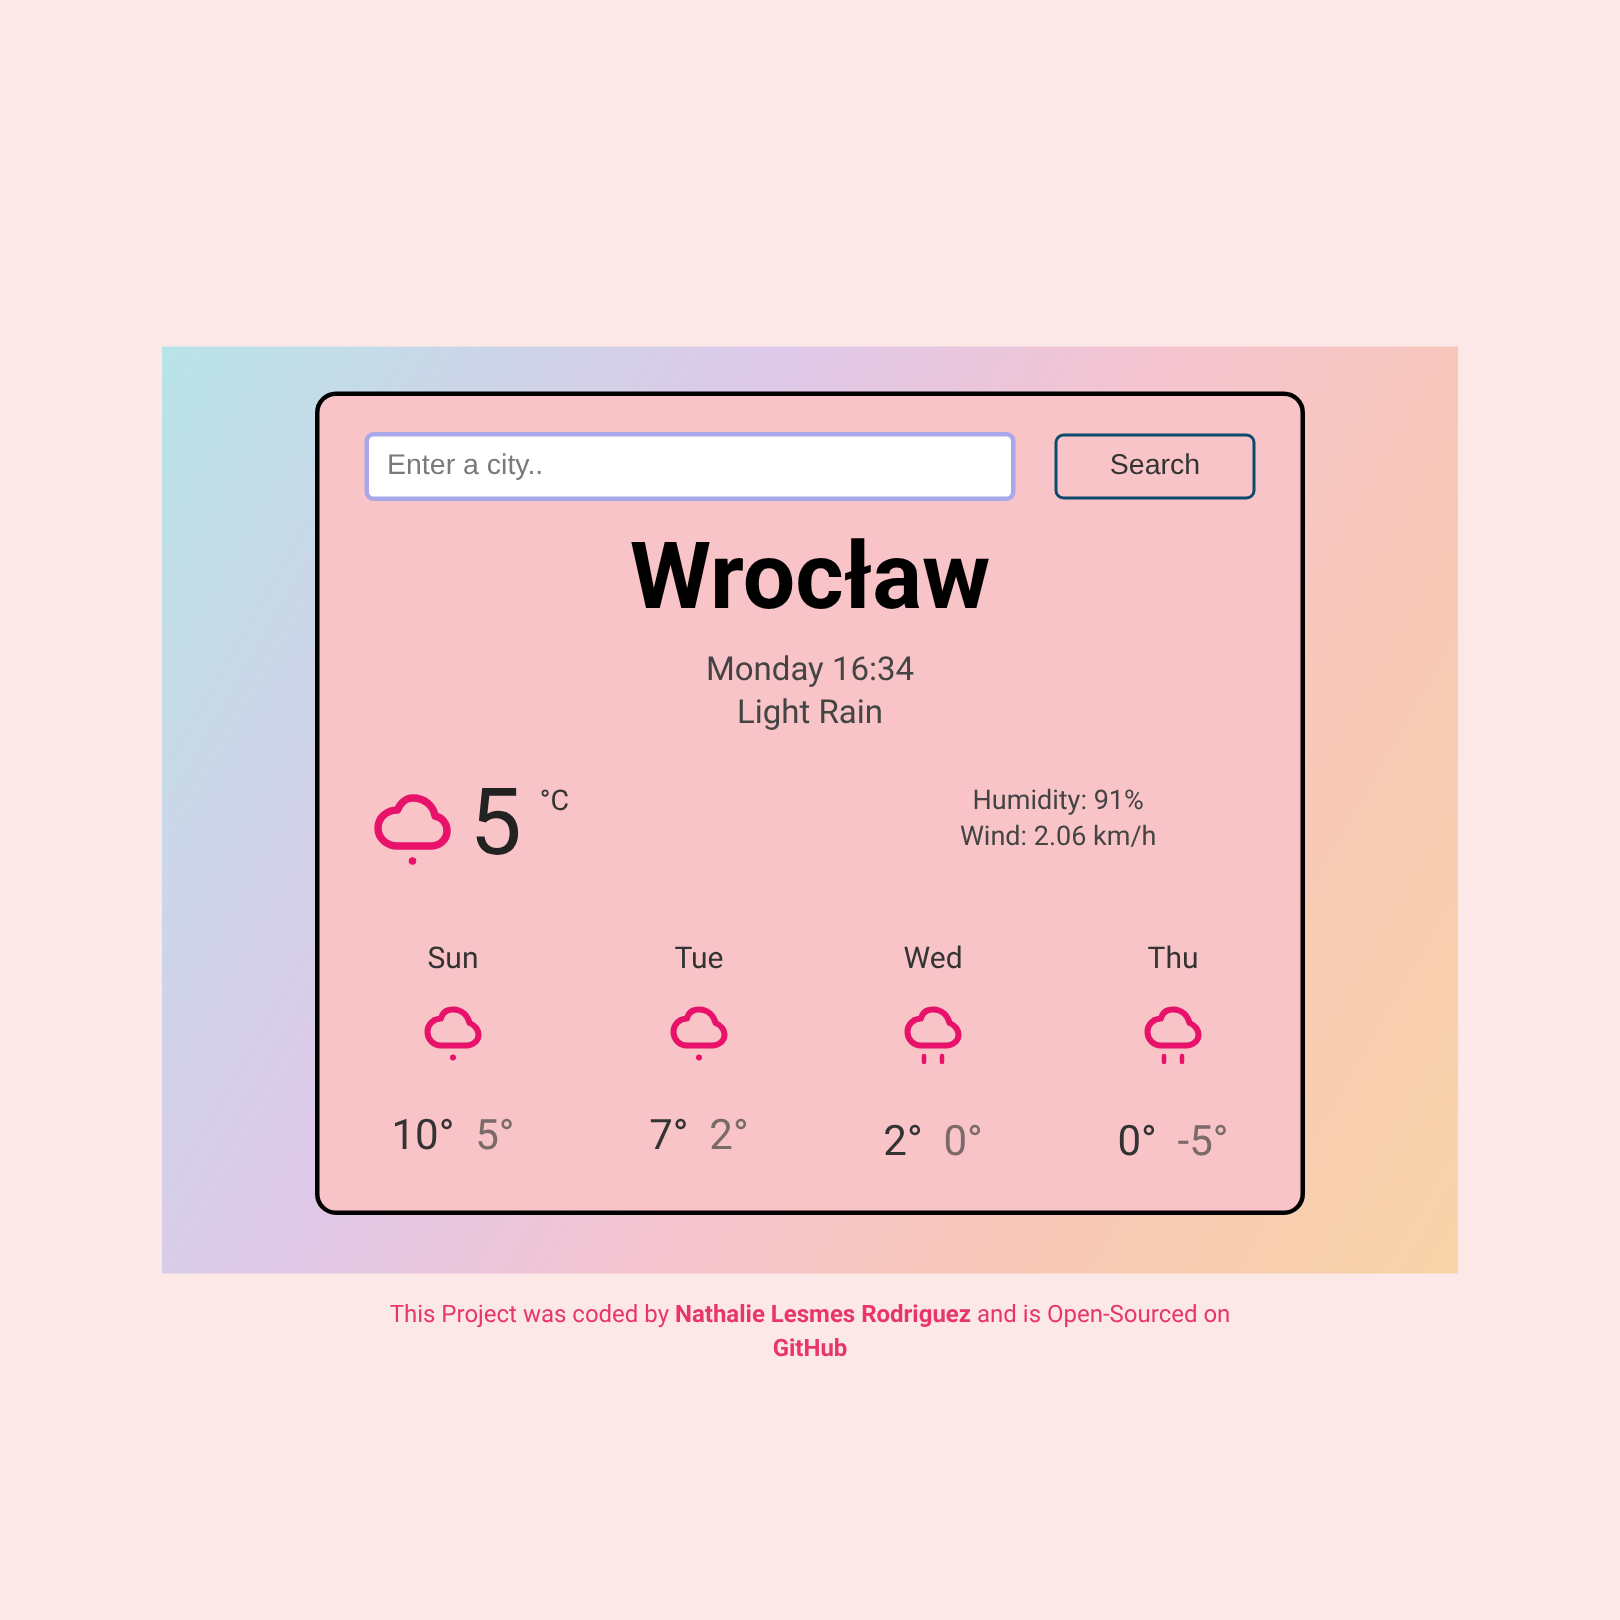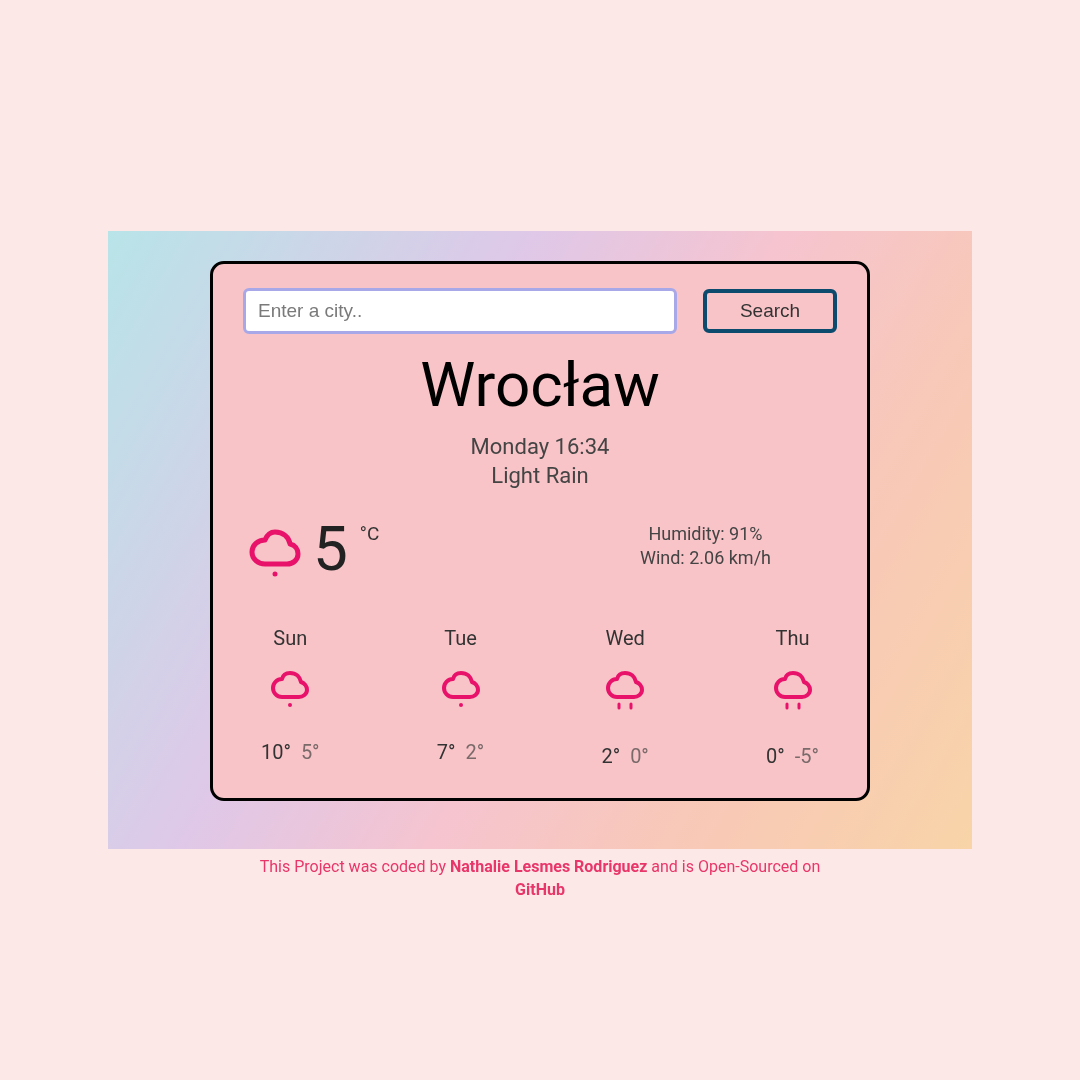--- a/index.html
+++ b/index.html
@@ -55,32 +55,32 @@
       outline: none;
     }
     
     .search-input::placeholder {
       color: #7a7a7a;
     }
     
     .search-button {
       width: 134px;
       height: 44px;
-      border: 4px solid #0c4a6e;
+      border: 2px solid #0c4a6e;
       border-radius: 6px;
       background: transparent;
       font-size: 19px;
       color: #333;
       cursor: pointer;
     }
     
     .city-name {
       text-align: center;
       font-size: 62px;
-      font-weight: 400;
+      font-weight: 700;
       color: #000;
       margin-top: 14px;
     }
     
     .datetime-block {
       text-align: center;
       font-size: 22px;
       color: #444;
       margin-top: 12px;
       line-height: 1.3;
@@ -139,21 +139,21 @@
       align-items: center;
       gap: 17px;
     }
     
     .day-label {
       font-size: 20px;
       color: #333;
     }
     
     .day-temps {
-      font-size: 20px;
+      font-size: 28px;
       color: #333;
       margin-top: 8px;
     }
     
     .day-low {
       color: #7a6a6a;
     }
     
     .footer {
       text-align: center;

